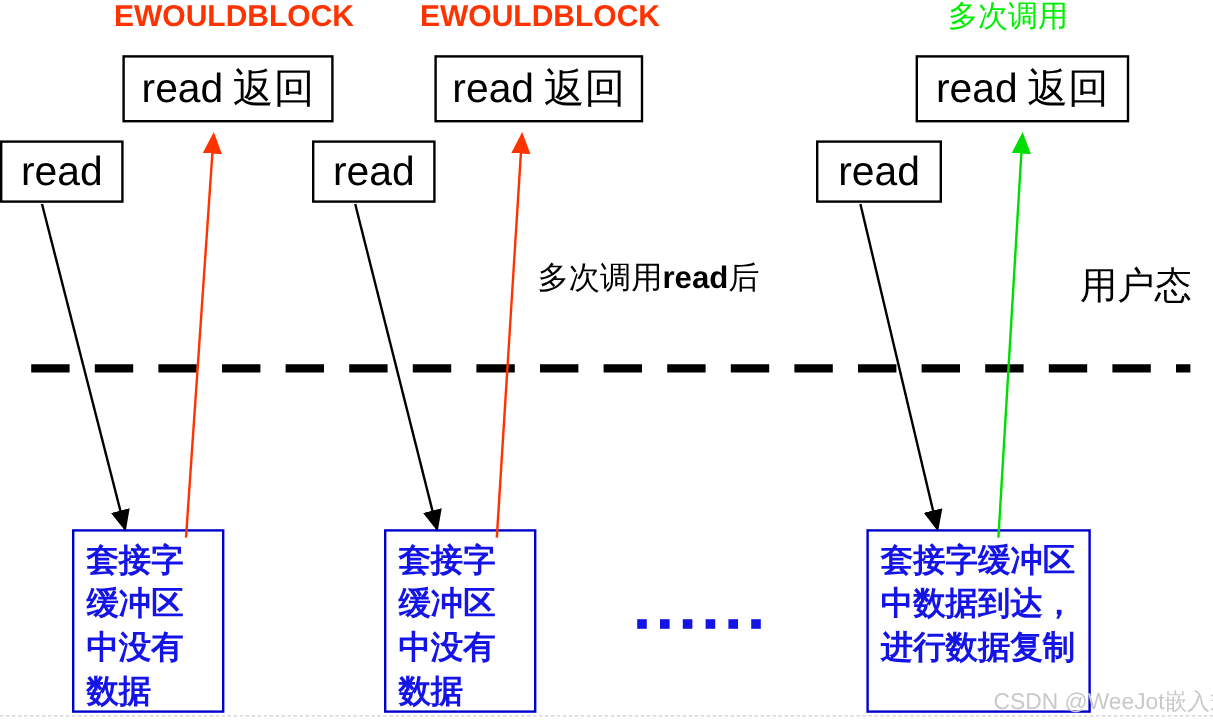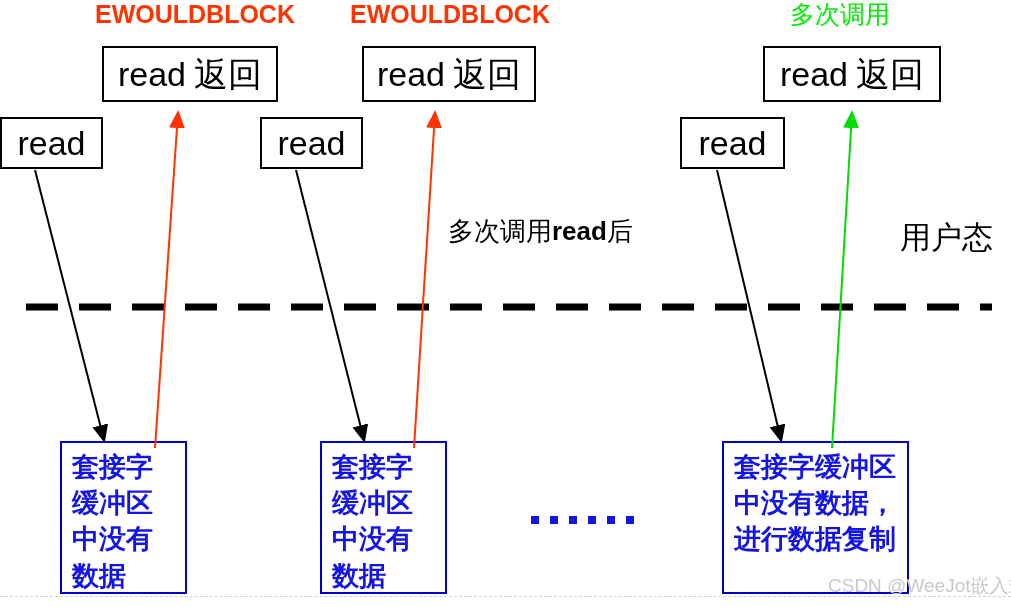--- a/index.html
+++ b/index.html
@@ -176,21 +176,21 @@
 
   <div class="abs buffer-box" style="left:60px; top:441px; width:127px; height:153px;">
     <div class="buffer-text">套接字缓冲区中没有数据</div>
   </div>
 
   <div class="abs buffer-box" style="left:320px; top:441px; width:127px; height:153px;">
     <div class="buffer-text">套接字缓冲区中没有数据</div>
   </div>
 
   <div class="abs buffer-box" style="left:722px; top:441px; width:187px; height:153px;">
-    <div class="buffer-text">套接字缓冲区中没有数据，进行数据复制</div>
+    <div class="buffer-text">套接字缓冲区中数据到达，进行数据复制</div>
   </div>
 
   <div class="abs dots-row" style="left:531px; top:516px;">
     <span class="dot"></span>
     <span class="dot"></span>
     <span class="dot"></span>
     <span class="dot"></span>
     <span class="dot"></span>
     <span class="dot"></span>
   </div>

